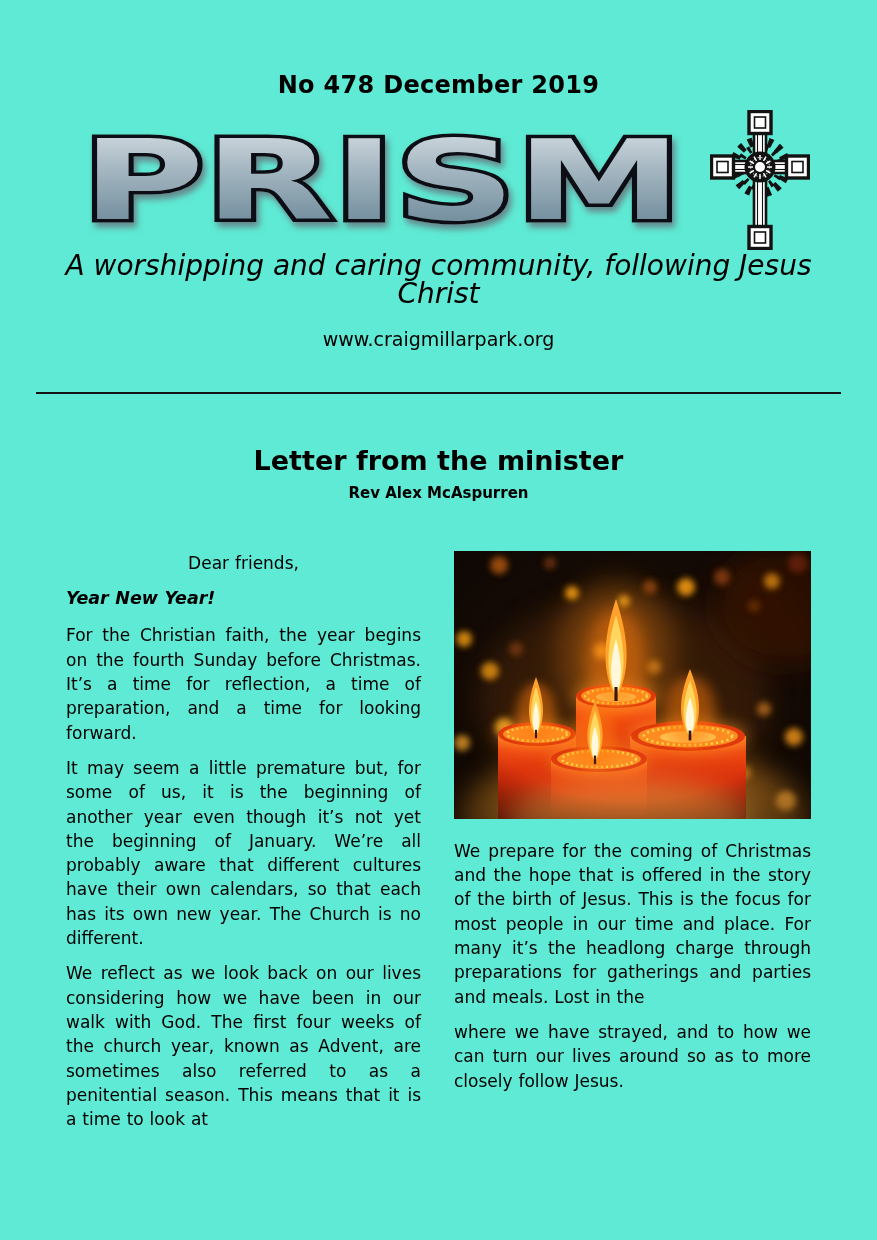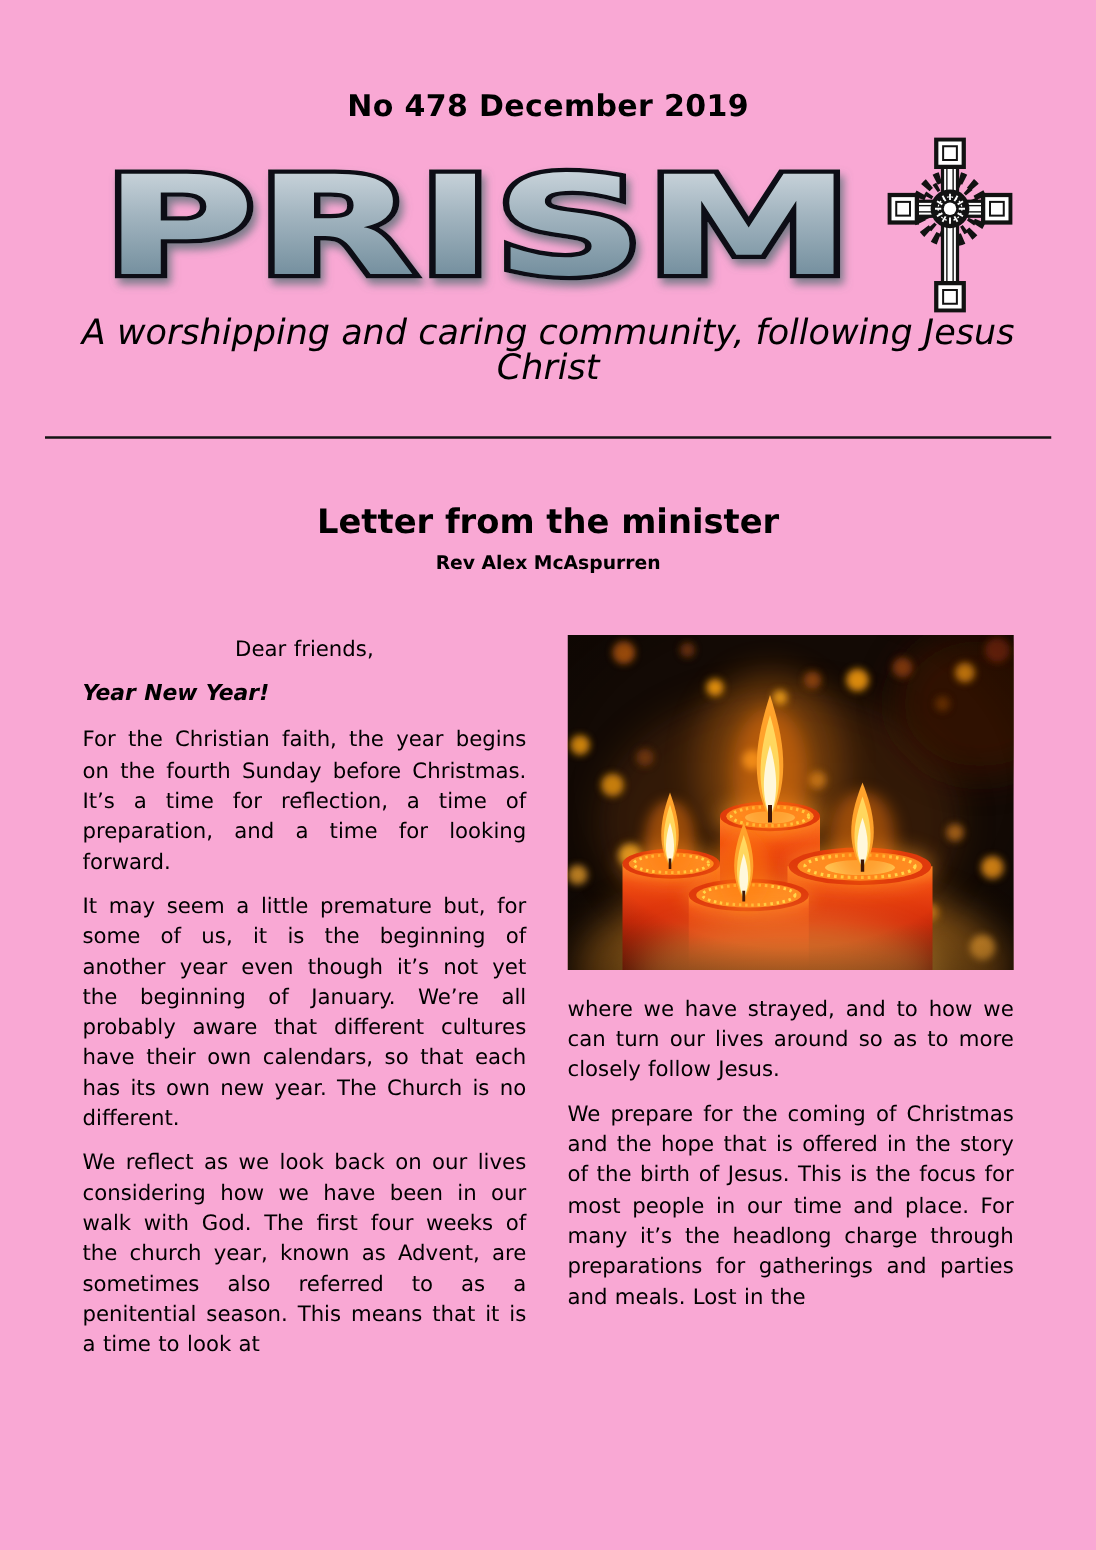--- a/index.html
+++ b/index.html
@@ -1,17 +1,17 @@
 <!DOCTYPE html>
 <html><head>
 <meta charset="utf-8">
 <style>
   html,body { margin:0; padding:0; background:#e8e8e8; }
   .page {
-    width:877px; height:1240px; margin:0 auto; background:#f9a8d4;
+    width:877px; height:1240px; margin:0 auto; background:#5eead4;
     font-family:"DejaVu Sans","Liberation Sans",sans-serif; color:#000;
     box-sizing:border-box; padding:72px 36px 0; overflow:hidden; position:relative;
   }
   .issue-line { text-align:center; font-weight:bold; font-size:24px; line-height:1.15; letter-spacing:.3px; }
   .logo-row { display:flex; align-items:center; justify-content:center; gap:14px; margin-top:8px; height:144px; }
   .prism-logo { width:628px; height:120px; overflow:visible; flex:0 0 auto; }
   .cross-svg { width:100px; height:140px; flex:0 0 auto; }
   .tag-bold { text-align:center; font-weight:bold; font-size:21px; line-height:28px; margin-top:8px; }
   .tag-italic { text-align:center; font-style:italic; font-size:28px; line-height:28px; }
   .website-line { text-align:center; font-size:19px; line-height:24px; margin-top:19px; }
@@ -89,20 +89,21 @@
           <line x1="46.5" y1="50.9" x2="44" y2="46.6"></line>
             <line x1="50" y1="50" x2="50" y2="45"></line>
           <line x1="53.5" y1="50.9" x2="56" y2="46.6"></line>
             <line x1="56.1" y1="53.5" x2="60.4" y2="51"></line>
         </g>
       </g>
     </svg>
   </div>
 
   <div class="tag-italic">A worshipping and caring community, following Jesus Christ</div>
+  <div class="website-line">www.craigmillarpark.org</div>
 
   <hr class="divider">
 
   <div class="article-title">Letter from the minister</div>
   <div class="article-author">Rev Alex McAspurren</div>
 
   <div class="columns">
 
     <div class="col-left">
       <p class="salutation">Dear friends,</p>
@@ -214,18 +215,18 @@
           <ellipse cx="145" cy="208" rx="48" ry="13" fill="#e03a0c"></ellipse>
           <ellipse cx="145" cy="208" rx="42" ry="10" fill="#ff8c22"></ellipse>
           <ellipse cx="145" cy="208" rx="37" ry="8" fill="none" stroke="#ffd84a" stroke-width="2.4" stroke-dasharray="2 3"></ellipse>
           <use href="#flameT" transform="translate(141,150) scale(0.72,0.62)"></use>
         </g>
 
         <ellipse cx="175" cy="272" rx="125" ry="46" fill="#ffc050" opacity="0.45" filter="url(#b14)"></ellipse>
         <rect x="0" y="0" width="357" height="268" fill="url(#vig)"></rect>
       </svg>
 
+      <p>We prepare for the coming of Christmas and the hope that is offered in the story of the birth of Jesus.  This is the focus for most people in our time and place.  For many it’s the headlong charge through preparations for gatherings and parties and meals.  Lost in the</p>
       <p>where we have strayed, and to how we can turn our lives around so as to more closely follow Jesus.</p>
-      <p>We prepare for the coming of Christmas and the hope that is offered in the story of the birth of Jesus.  This is the focus for most people in our time and place.  For many it’s the headlong charge through preparations for gatherings and parties and meals.  Lost in the</p>
     </div>
 
   </div>
 </div>
 
 </body></html>

